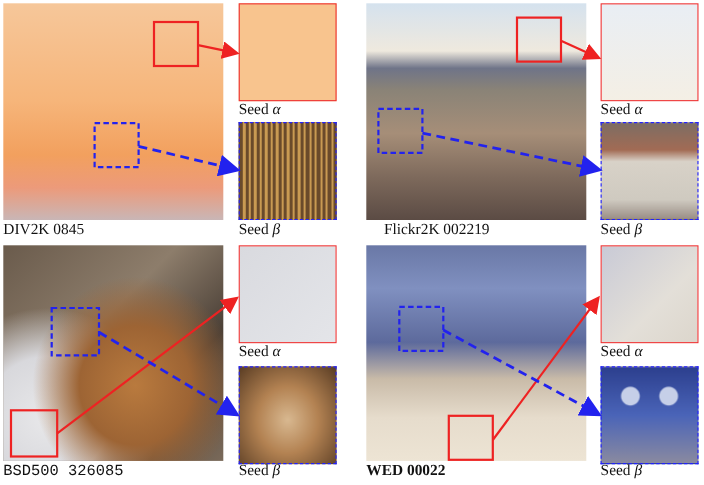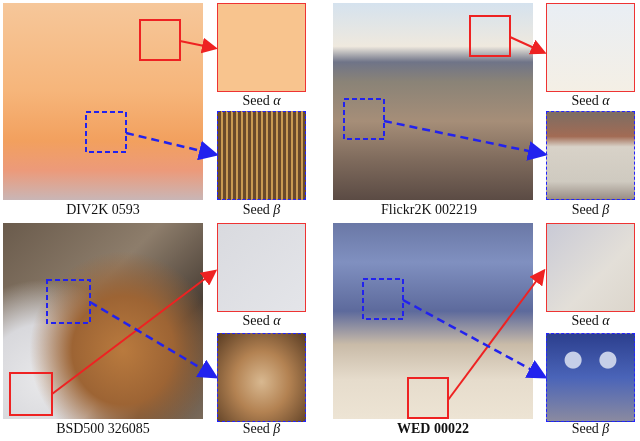--- a/index.html
+++ b/index.html
@@ -1,18 +1,18 @@
 <!DOCTYPE html>
 <html><head>
 <meta charset="utf-8">
 <style>
   html,body{margin:0;padding:0;background:#fff;}
   body{width:640px;height:441px;position:relative;overflow:hidden;font-family:"Liberation Serif","DejaVu Serif",serif;}
   .panel{position:absolute;overflow:hidden;}
-  .cap{position:absolute;font-size:14px;color:#111;text-align:center;white-space:nowrap;}
+  .cap{position:absolute;font-size:14px;color:#111;text-align:left;white-space:nowrap;}
   .greek{font-style:italic;}
   svg.overlay{position:absolute;left:0;top:0;width:640px;height:441px;pointer-events:none;}
 
   
   #p1main{left:3px;top:3px;width:200px;height:197px;background:linear-gradient(180deg,#f6c79a 0%,#f6b57a 45%,#f2a05e 70%,#ec9a7a 85%,#c9b6b6 100%);}
   #p1a{left:217px;top:3px;width:89px;height:89px;background:#f8c48e;border:1.5px solid #e33;box-sizing:border-box;}
   #p1b{left:217px;top:111px;width:89px;height:89px;background:repeating-linear-gradient(90deg,#6a4a2a 0 3px,#c99a52 3px 5px),#7b5a34;border:1.5px dashed #22f;box-sizing:border-box;}
 
   
   #p2main{left:333px;top:3px;width:200px;height:197px;background:linear-gradient(180deg,#d5e2ee 0%,#efe9de 22%,#6f7488 30%,#8a8377 40%,#a68e78 60%,#7e6a5c 80%,#5b4b44 100%);}
@@ -28,35 +28,35 @@
   #p4main{left:333px;top:223px;width:200px;height:196px;background:linear-gradient(180deg,#6a78a6 0%,#8090c0 20%,#5d6a9c 45%,#c9bba8 62%,#e6dccc 80%,#ede4d4 100%);}
   #p4a{left:546px;top:223px;width:89px;height:89px;background:linear-gradient(135deg,#c9cad6,#e3dfd8 60%,#dcd6cc);border:1.5px solid #e33;box-sizing:border-box;}
   #p4b{left:546px;top:333px;width:89px;height:89px;background:radial-gradient(circle at 30% 30%,#c6cfe8 0 8px,transparent 9px),radial-gradient(circle at 70% 30%,#c6cfe8 0 8px,transparent 9px),linear-gradient(180deg,#2c3f8e 0%,#4a64b8 50%,#8a8aa0 100%);border:1.5px dashed #22f;box-sizing:border-box;}
 </style>
 </head>
 <body>
 
 <div class="panel" id="p1main"></div>
 <div class="panel" id="p1a"></div>
 <div class="panel" id="p1b"></div>
-<div class="cap" style="left:3px;top:202px;width:200px;">DIV2K 0593</div>
+<div class="cap" style="left:3px;top:202px;width:200px;">DIV2K 0845</div>
 <div class="cap" style="left:217px;top:93px;width:89px;"><span>Seed</span> <span class="greek">α</span></div>
 <div class="cap" style="left:217px;top:202px;width:89px;"><span>Seed</span> <span class="greek">β</span></div>
 
 <div class="panel" id="p2main"></div>
 <div class="panel" id="p2a"></div>
 <div class="panel" id="p2b"></div>
-<div class="cap" style="left:329px;top:202px;width:200px;">Flickr2K 002219</div>
+<div class="cap" style="left:349px;top:202px;width:200px;">Flickr2K 002219</div>
 <div class="cap" style="left:546px;top:93px;width:89px;"><span>Seed</span> <span class="greek">α</span></div>
 <div class="cap" style="left:546px;top:202px;width:89px;"><span>Seed</span> <span class="greek">β</span></div>
 
 <div class="panel" id="p3main"></div>
 <div class="panel" id="p3a"></div>
 <div class="panel" id="p3b"></div>
-<div class="cap" style="left:3px;top:421px;width:200px;">BSD500 326085</div>
+<div class="cap" style="left:3px;top:421px;width:200px;font-family:Liberation Mono, monospace;">BSD500 326085</div>
 <div class="cap" style="left:217px;top:313px;width:89px;"><span>Seed</span> <span class="greek">α</span></div>
 <div class="cap" style="left:217px;top:421px;width:89px;"><span>Seed</span> <span class="greek">β</span></div>
 
 <div class="panel" id="p4main"></div>
 <div class="panel" id="p4a"></div>
 <div class="panel" id="p4b"></div>
 <div class="cap" style="left:333px;top:421px;width:200px;font-weight:bold;">WED 00022</div>
 <div class="cap" style="left:546px;top:313px;width:89px;"><span>Seed</span> <span class="greek">α</span></div>
 <div class="cap" style="left:546px;top:421px;width:89px;"><span>Seed</span> <span class="greek">β</span></div>
 

